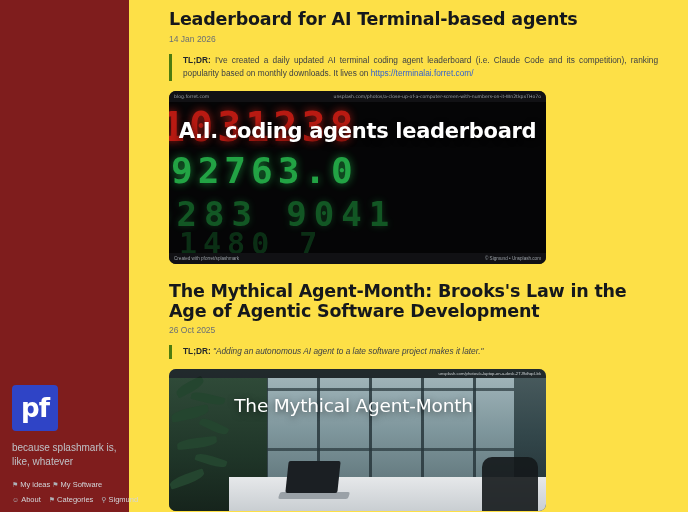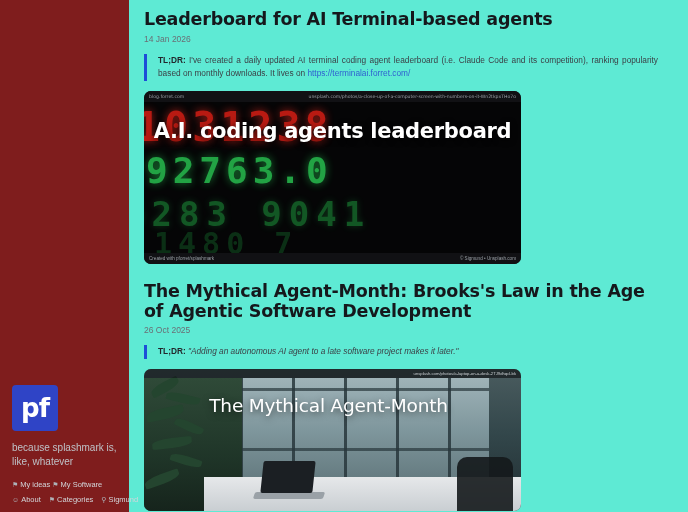--- a/index.html
+++ b/index.html
@@ -84,40 +84,40 @@
     gap: 8px;
     margin-left: 2px;
     justify-content: space-between;
   }
 
   
   .content {
     flex: 1;
     height: 512px;
     overflow: hidden;
-    padding: 10px 30px 0 15px;
-    background: #5eead4;
+    padding: 10px 30px 0 40px;
+    background: #fde047;
   }
   .post { margin-bottom: 18px; }
   .post-title {
     font-family: "DejaVu Sans", sans-serif;
     font-size: 17.5px;
     font-weight: bold;
     color: #15181c;
     line-height: 1.12;
     margin: 0 0 4px 0;
     letter-spacing: -0.2px;
   }
   .post-date {
     font-size: 8.5px;
     color: #6a6f75;
     margin: 0 0 10px 0;
   }
   .tldr {
-    border-left: 3px solid #1d4ed8;
+    border-left: 3px solid #4d7c0f;
     padding: 0 0 0 11px;
     margin: 0 0 10px 0;
   }
   .tldr p {
     margin: 0;
     font-size: 8.3px;
     line-height: 1.65;
     color: #3b3f45;
     text-align: justify;
   }

